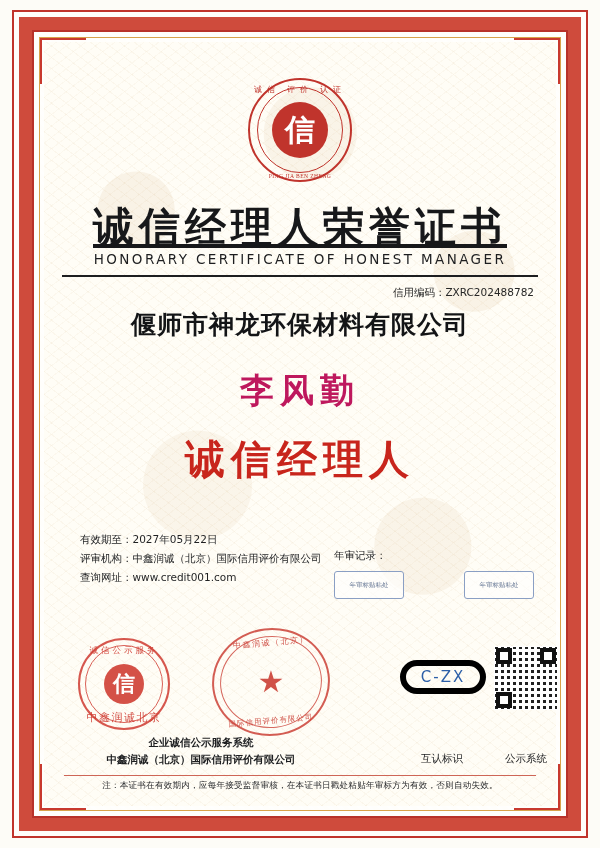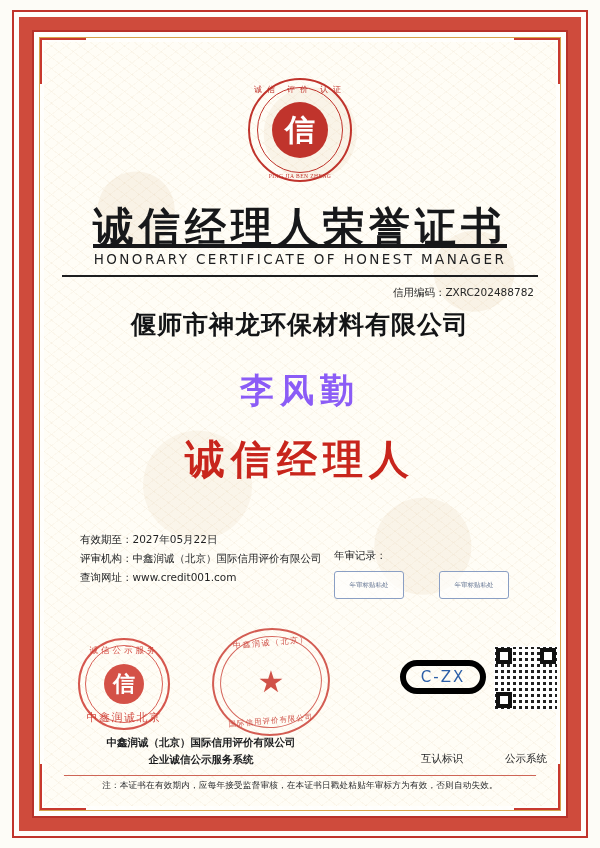--- a/index.html
+++ b/index.html
@@ -192,21 +192,21 @@
     font-family: "DejaVu Sans", sans-serif;
   }
   .person {
     position: absolute;
     top: 318px; left: 0; right: 0;
     text-align: center;
     font-family: "DejaVu Sans", sans-serif;
     font-weight: bold;
     font-size: 34px;
     letter-spacing: 6px;
-    color: #8b5cf6;
+    color: #be185d;
   }
   .award {
     position: absolute;
     top: 382px; left: 0; right: 0;
     text-align: center;
     font-family: "DejaVu Sans", sans-serif;
     font-weight: bold;
     font-size: 40px;
     letter-spacing: 6px;
     color: #c8251c;
@@ -230,20 +230,21 @@
   }
   .annual-label {
     font-size: 10.5px;
     color: #1f2022;
     font-family: "DejaVu Sans", sans-serif;
   }
   .annual-boxes {
     margin-top: 8px;
     display: flex;
     gap: 35px;
+    justify-content: space-between;
   }
   .annual-box {
     width: 68px; height: 26px;
     border: 1px solid #8a9fc4;
     border-radius: 3px;
     color: #6d7d99;
     font-size: 6.5px;
     display: flex; align-items: center; justify-content: center;
     font-family: "DejaVu Sans", sans-serif;
     background: rgba(255,255,255,0.6);
@@ -510,22 +511,22 @@
 
     <div class="mutual-logo">
       <div class="badge">C-ZX</div>
     </div>
 
     <div class="qr">
       <div class="qr-inner"></div>
     </div>
 
     <div class="caption-left">
+      <div>企业诚信公示服务系统</div>
       <div>中鑫润诚（北京）国际信用评价有限公司</div>
-      <div>企业诚信公示服务系统</div>
     </div>
     <div class="caption-mutual">互认标识</div>
     <div class="caption-qr">公示系统</div>
 
     <div class="footnote-rule"></div>
     <div class="footnote">注：本证书在有效期内，应每年接受监督审核，在本证书日戳处粘贴年审标方为有效，否则自动失效。</div>
   </div>
 </div>
 
 </body></html>

